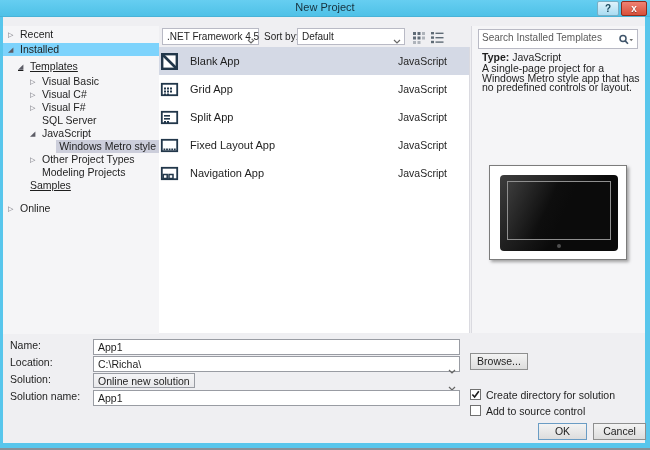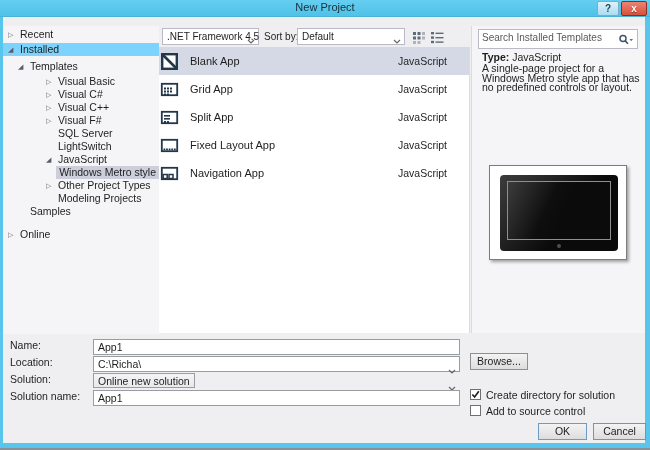--- a/index.html
+++ b/index.html
@@ -46,22 +46,22 @@
   .framework-combo { left:162px; top:28px; width:97px; }
   .sortby-label { position:absolute; left:264px; top:31px; font-size:10px; color:#1e1e1e; }
   .sort-combo { left:297px; top:28px; width:108px; }
   .view-icon { position:absolute; top:30px; width:14px; height:13px; }
 
   
   .sidebar { position:absolute; left:3px; top:26px; width:156px; height:308px; background:#F5F5F7; }
   .tree-item { height:13px; line-height:13px; font-size:10.5px; color:#1e1e1e; white-space:nowrap; display:flex; align-items:center; }
   .expander { display:inline-block; width:12px; font-size:7px; color:#5c5c66; text-align:left; }
   .lvl0 { padding-left:5px; }
-  .lvl1 { padding-left:15px; }
-  .lvl2 { padding-left:43px; }
+  .lvl1 { padding-left:15px;text-decoration:underline; }
+  .lvl2 { padding-left:27px; }
   .lvl3 { padding-left:43px; }
   .tree-item.row-hl { background:#7dd3fc; }
   .tree-item.sel .tree-label { background:#CCCEDB; padding:0 3px; }
   .mt2 { margin-top:2px; } .mt4 { margin-top:4px; } .mt10 { margin-top:10px; }
 
   
   .list-panel {
     position:absolute; left:159px; top:47px; width:311px; height:286px;
     background:#ffffff; border-right:1px solid #DADAE0;
   }
@@ -208,33 +208,25 @@
     <div class="tree-item lvl2 mt2">
       <span class="expander">▷</span>
       <span class="tree-label">Visual Basic</span>
     </div>
     <div class="tree-item lvl2">
       <span class="expander">▷</span>
       <span class="tree-label">Visual C#</span>
     </div>
     <div class="tree-item lvl2">
       <span class="expander">▷</span>
-      <span class="tree-label">Visual C++</span>
-    </div>
-    <div class="tree-item lvl2">
-      <span class="expander">▷</span>
       <span class="tree-label">Visual F#</span>
     </div>
     <div class="tree-item lvl2">
       <span class="expander"></span>
       <span class="tree-label">SQL Server</span>
-    </div>
-    <div class="tree-item lvl2">
-      <span class="expander"></span>
-      <span class="tree-label">LightSwitch</span>
     </div>
     <div class="tree-item lvl2">
       <span class="expander">◢</span>
       <span class="tree-label">JavaScript</span>
     </div>
     <div class="tree-item lvl3 sel">
       <span class="expander"></span>
       <span class="tree-label">Windows Metro style</span>
     </div>
     <div class="tree-item lvl2">

